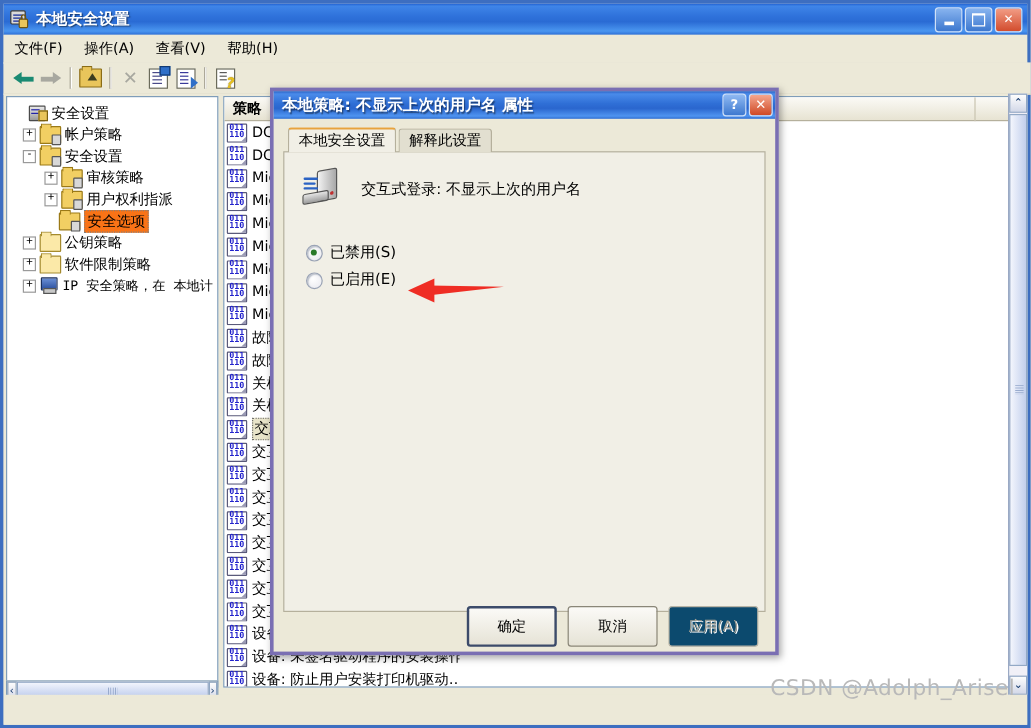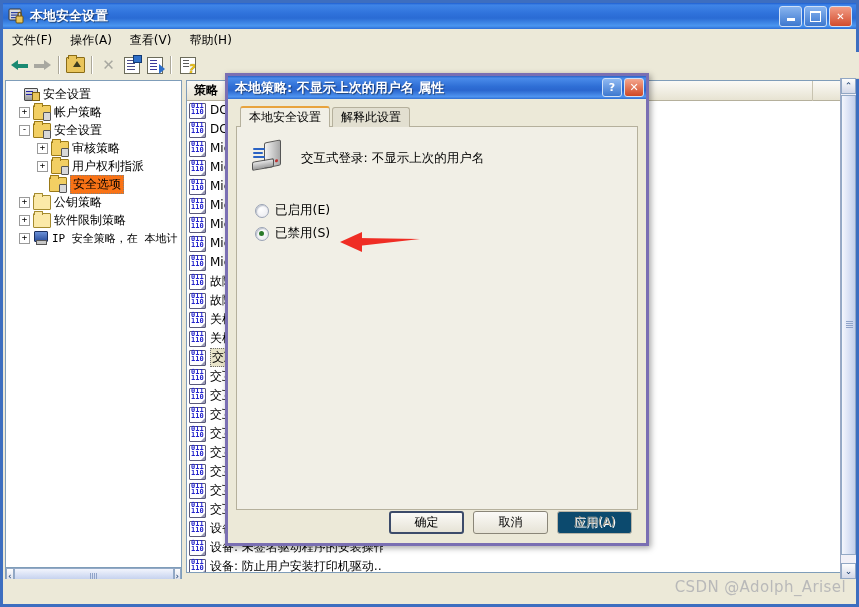--- a/index.html
+++ b/index.html
@@ -169,33 +169,33 @@
   .srv-ico .doc i:nth-child(3){width:12px;}
 
   .radios{padding:28px 0 0 18px;}
   .radio-row{display:flex;align-items:center;height:23px;font-size:12.5px;}
   .rdo{width:12px;height:12px;border-radius:50%;border:1px solid #9aa3b5;
        background:radial-gradient(circle at 40% 35%,#fff,#e8e8ee);margin-right:6px;position:relative;flex:0 0 auto;
        box-shadow:inset 1px 1px 1px rgba(120,130,150,.45);}
   .rdo.on:after{content:"";position:absolute;left:3px;top:3px;width:5px;height:5px;border-radius:50%;background:#2a7a2a;}
 
   .dlg-footer{position:absolute;left:0;bottom:0;width:418px;height:48px;display:flex;align-items:center;justify-content:flex-end;padding-right:14px;box-sizing:border-box;}
-  .btn{height:23px;min-width:75px;padding:0 10px;font-size:12px;background:linear-gradient(to bottom,#fbfaf7,#e6e3d6);
+  .btn{height:34px;min-width:75px;padding:0 10px;font-size:12px;background:linear-gradient(to bottom,#fbfaf7,#e6e3d6);
        border:1px solid #8a8678;border-radius:3px;margin-left:9px;display:flex;align-items:center;justify-content:center;color:#000;box-sizing:border-box;}
   .btn.default{border:2px solid #3c4b6a;font-weight:normal;}
   .btn.disabled{color:#a6a295;text-shadow:1px 1px 0 #fff;border-color:#b8b4a6;background:#0c4a6e;}
 
   
   .annot{position:absolute;left:337px;top:228px;width:80px;height:22px;pointer-events:none;}
   .annot .tail{position:absolute;right:0;top:7px;width:0;height:0;
      border-top:1px solid transparent;border-bottom:7px solid transparent;border-left:62px solid #ef2d24;}
   .annot .tip{position:absolute;left:0;top:1px;width:0;height:0;
      border-top:10px solid transparent;border-bottom:10px solid transparent;border-right:22px solid #ef2d24;}
 
-  .watermark{position:absolute;right:10px;bottom:8px;font-size:15px;color:#b9b9b9;
+  .watermark{position:absolute;right:10px;bottom:20px;font-size:18px;color:#b9b9b9;
              font-family:"DejaVu Sans","Liberation Sans",sans-serif;letter-spacing:.4px;}
 </style>
 </head>
 <body>
 
 <div class="app">
 
   <div class="titlebar">
     <span class="title-ico">
       <svg width="18" height="18" viewBox="0 0 18 18">
@@ -623,26 +623,26 @@
                 <i></i>
                 <i></i>
                 <i></i>
               </span>
           </span>
           <span class="htxt">交互式登录: 不显示上次的用户名</span>
         </div>
 
         <div class="radios">
           <div class="radio-row">
+            <span class="rdo on"></span>
+            <span>已禁用(S)</span>
+          </div>
+          <div class="radio-row">
             <span class="rdo"></span>
             <span>已启用(E)</span>
-          </div>
-          <div class="radio-row">
-            <span class="rdo on"></span>
-            <span>已禁用(S)</span>
           </div>
         </div>
       </div>
 
       <div class="dlg-footer">
         <div class="btn default">确定</div>
         <div class="btn">取消</div>
         <div class="btn disabled">应用(A)</div>
       </div>
 

